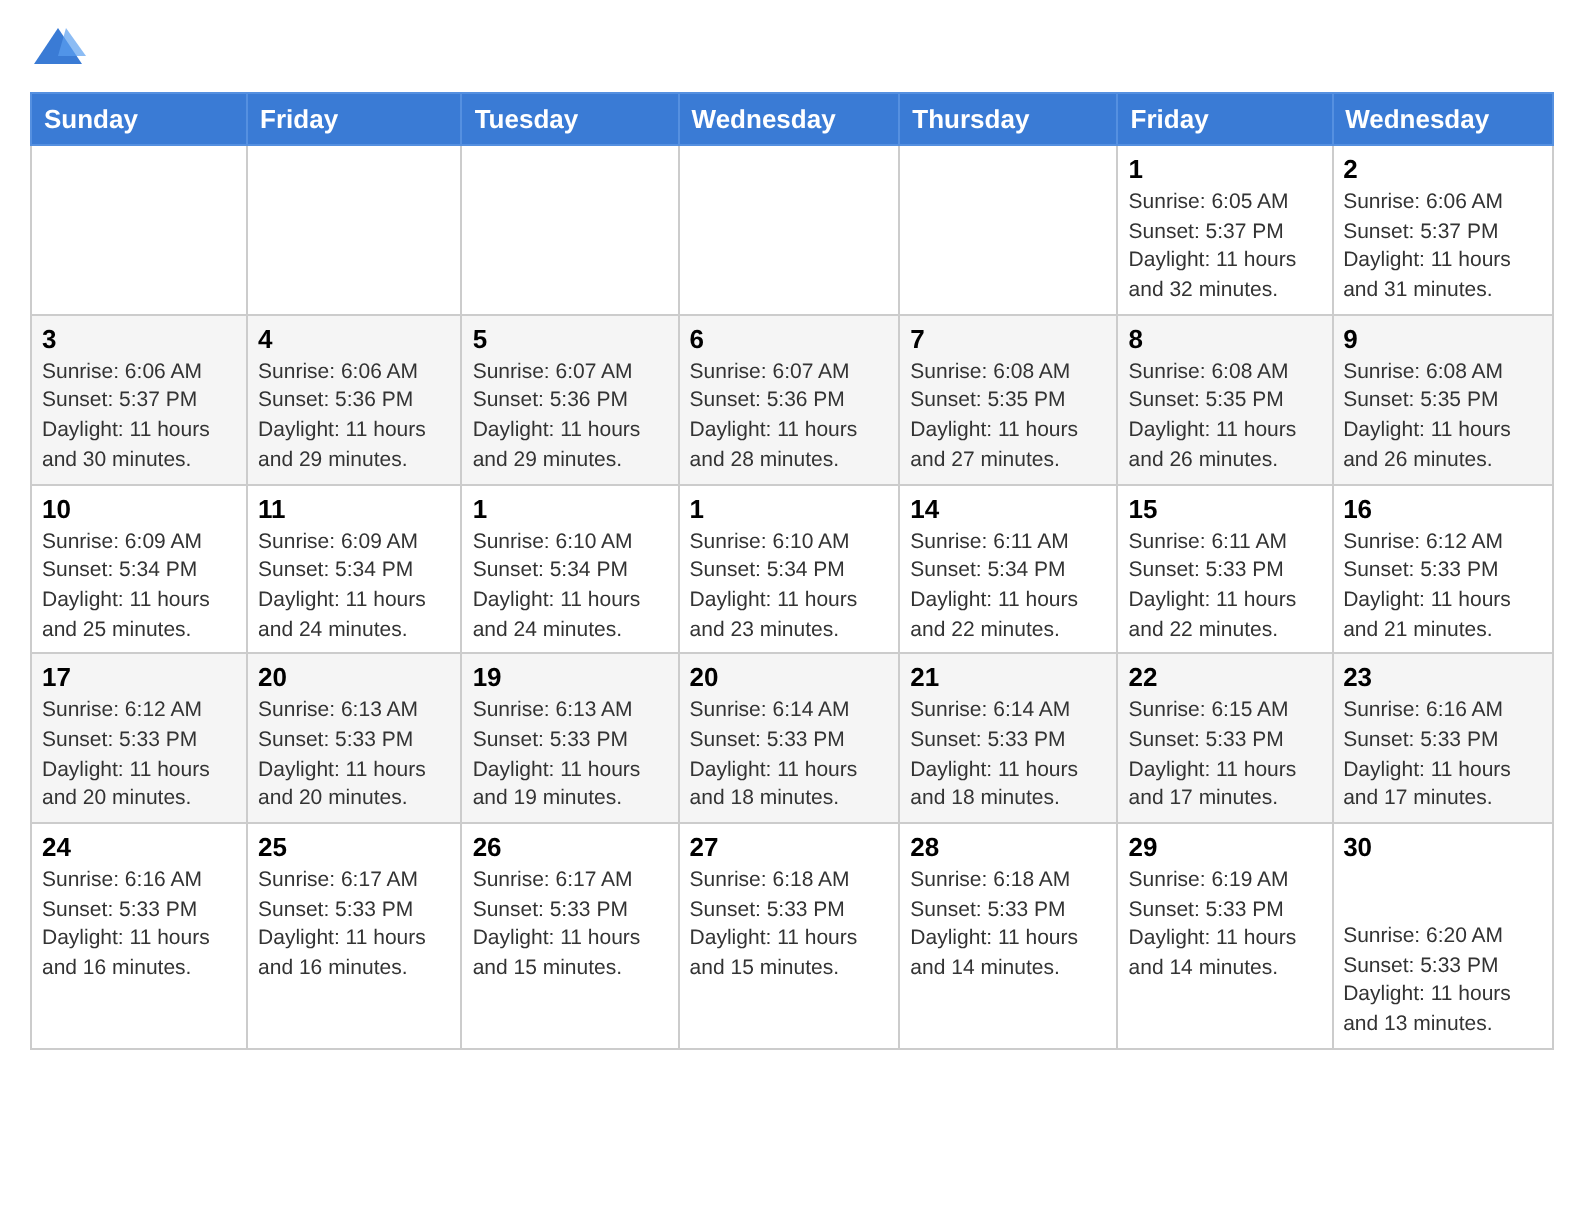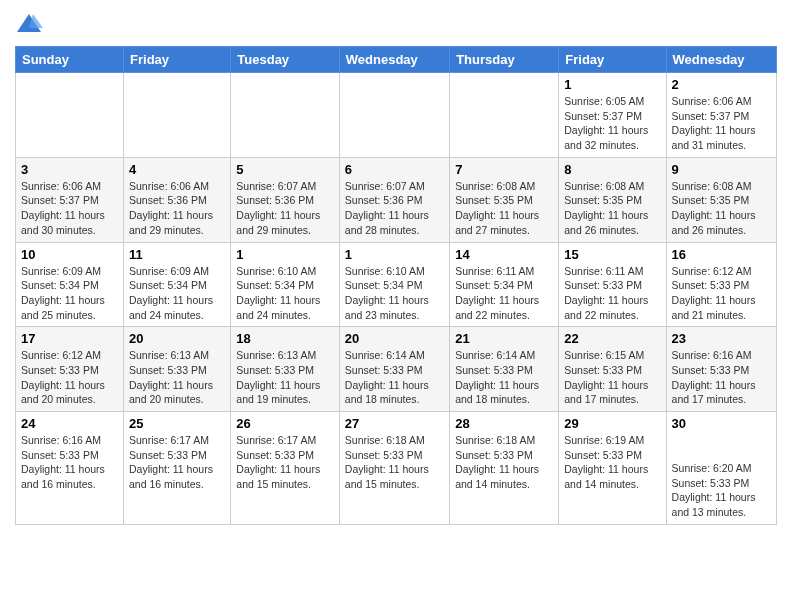--- a/index.html
+++ b/index.html
@@ -245,21 +245,21 @@
 Sunset: 5:33 PM
 Daylight: 11 hours and 20 minutes.</div>
           </td>
           <td>
             <span class="day-num">20</span>
             <div class="day-info" style="white-space: pre-line;">Sunrise: 6:13 AM
 Sunset: 5:33 PM
 Daylight: 11 hours and 20 minutes.</div>
           </td>
           <td>
-            <span class="day-num">18</span>
+            <span class="day-num">19</span>
             <div class="day-info" style="white-space: pre-line;">Sunrise: 6:13 AM
 Sunset: 5:33 PM
 Daylight: 11 hours and 19 minutes.</div>
           </td>
           <td>
             <span class="day-num">20</span>
             <div class="day-info" style="white-space: pre-line;">Sunrise: 6:14 AM
 Sunset: 5:33 PM
 Daylight: 11 hours and 18 minutes.</div>
           </td>

